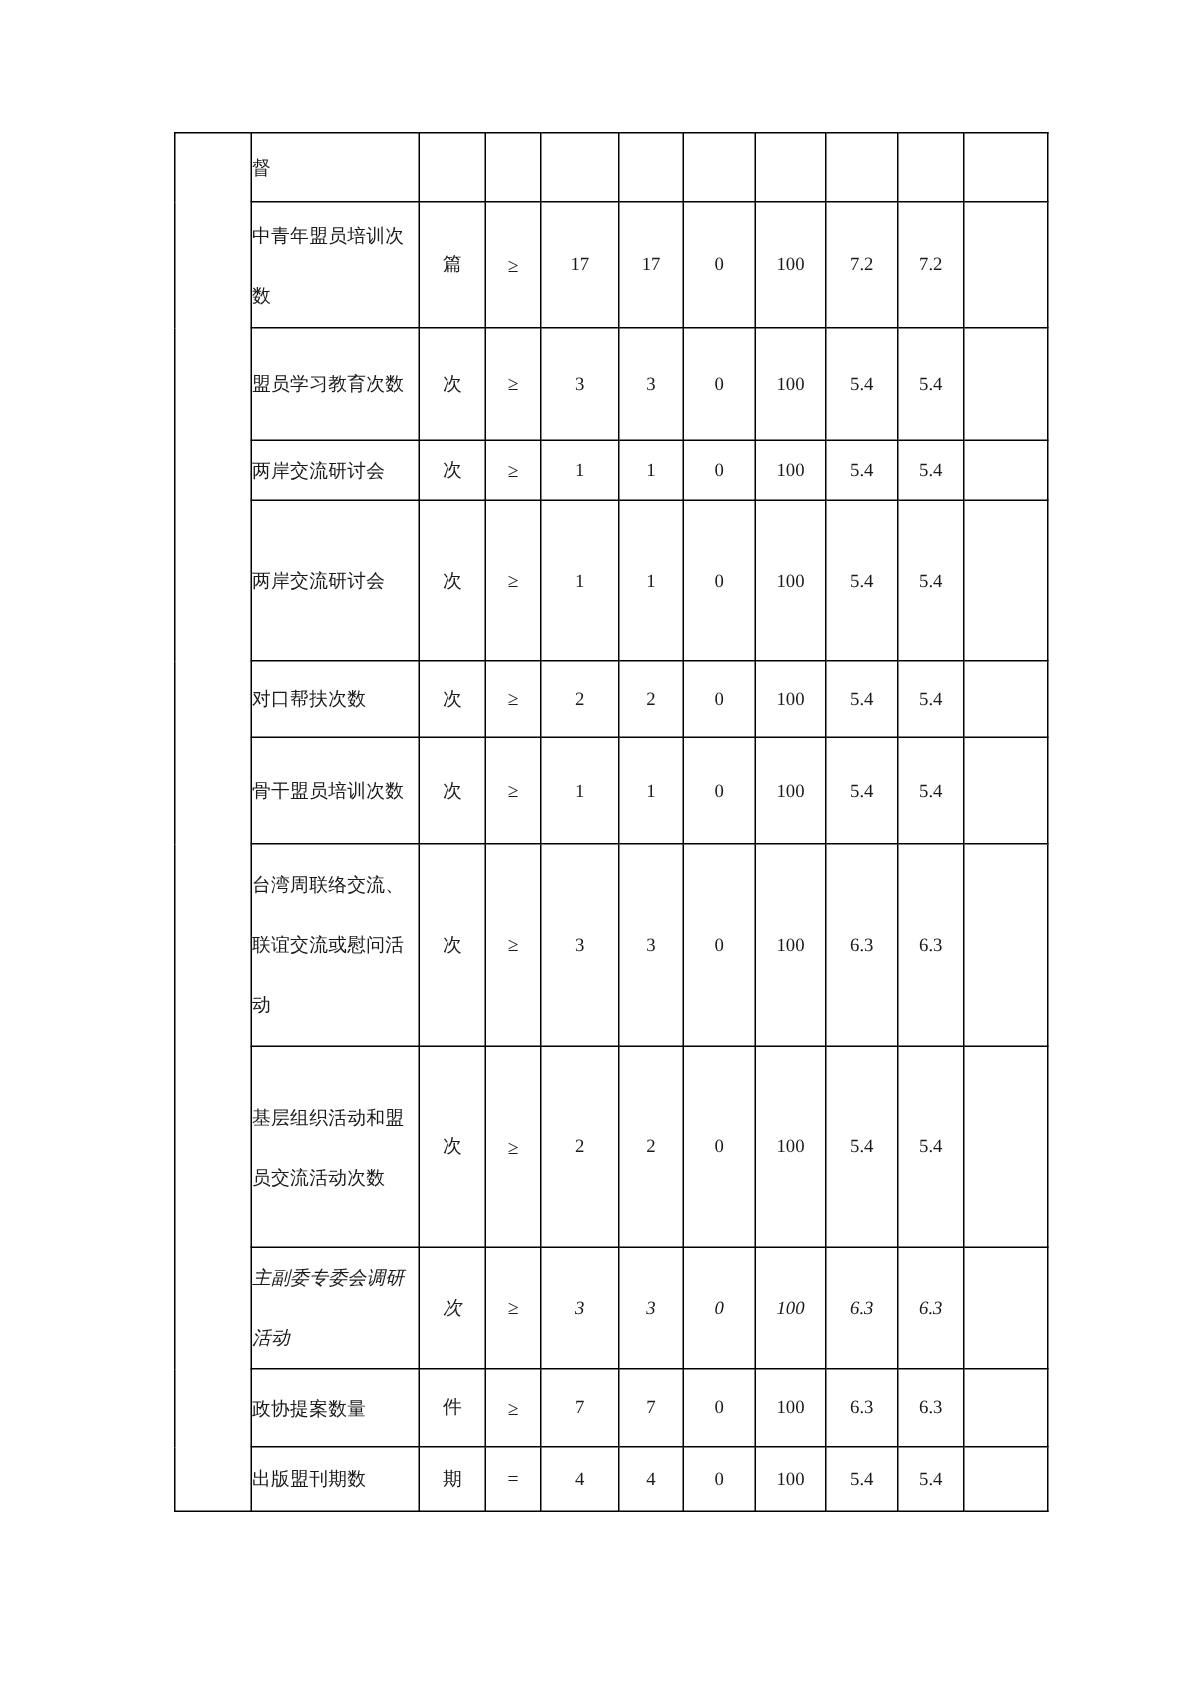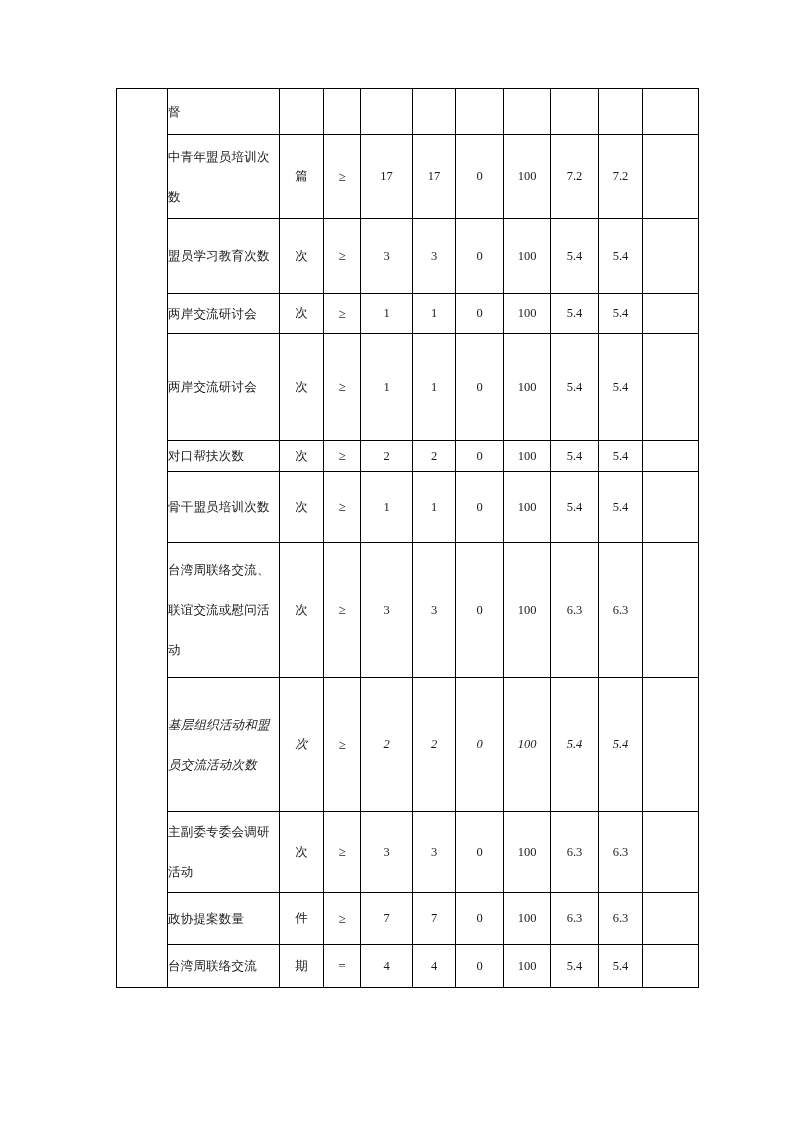--- a/index.html
+++ b/index.html
@@ -165,21 +165,21 @@
           <td class="unit-cell">次</td>
           <td class="sym-cell">≥</td>
           <td class="num-cell">1</td>
           <td class="num-cell">1</td>
           <td class="num-cell">0</td>
           <td class="num-cell">100</td>
           <td class="num-cell">5.4</td>
           <td class="num-cell">5.4</td>
           <td class="num-cell"></td>
         </tr>
-        <tr style="height: 31px;">
+        <tr style="height: 51px;">
           <td class="name-cell tight">对口帮扶次数</td>
           <td class="unit-cell">次</td>
           <td class="sym-cell">≥</td>
           <td class="num-cell">2</td>
           <td class="num-cell">2</td>
           <td class="num-cell">0</td>
           <td class="num-cell">100</td>
           <td class="num-cell">5.4</td>
           <td class="num-cell">5.4</td>
           <td class="num-cell"></td>
@@ -201,33 +201,33 @@
           <td class="unit-cell">次</td>
           <td class="sym-cell">≥</td>
           <td class="num-cell">3</td>
           <td class="num-cell">3</td>
           <td class="num-cell">0</td>
           <td class="num-cell">100</td>
           <td class="num-cell">6.3</td>
           <td class="num-cell">6.3</td>
           <td class="num-cell"></td>
         </tr>
-        <tr style="height: 134px; font-style: italic;">
+        <tr style="height: 134px;">
           <td class="name-cell">基层组织活动和盟员交流活动次数</td>
           <td class="unit-cell">次</td>
           <td class="sym-cell">≥</td>
           <td class="num-cell">2</td>
           <td class="num-cell">2</td>
           <td class="num-cell">0</td>
           <td class="num-cell">100</td>
           <td class="num-cell">5.4</td>
           <td class="num-cell">5.4</td>
           <td class="num-cell"></td>
         </tr>
-        <tr style="height: 78px;">
+        <tr style="height: 78px; font-style: italic;">
           <td class="name-cell">主副委专委会调研活动</td>
           <td class="unit-cell">次</td>
           <td class="sym-cell">≥</td>
           <td class="num-cell">3</td>
           <td class="num-cell">3</td>
           <td class="num-cell">0</td>
           <td class="num-cell">100</td>
           <td class="num-cell">6.3</td>
           <td class="num-cell">6.3</td>
           <td class="num-cell"></td>
@@ -238,21 +238,21 @@
           <td class="sym-cell">≥</td>
           <td class="num-cell">7</td>
           <td class="num-cell">7</td>
           <td class="num-cell">0</td>
           <td class="num-cell">100</td>
           <td class="num-cell">6.3</td>
           <td class="num-cell">6.3</td>
           <td class="num-cell"></td>
         </tr>
         <tr style="height: 43px;">
-          <td class="name-cell tight">台湾周联络交流</td>
+          <td class="name-cell tight">出版盟刊期数</td>
           <td class="unit-cell">期</td>
           <td class="sym-cell">=</td>
           <td class="num-cell">4</td>
           <td class="num-cell">4</td>
           <td class="num-cell">0</td>
           <td class="num-cell">100</td>
           <td class="num-cell">5.4</td>
           <td class="num-cell">5.4</td>
           <td class="num-cell"></td>
         </tr>

